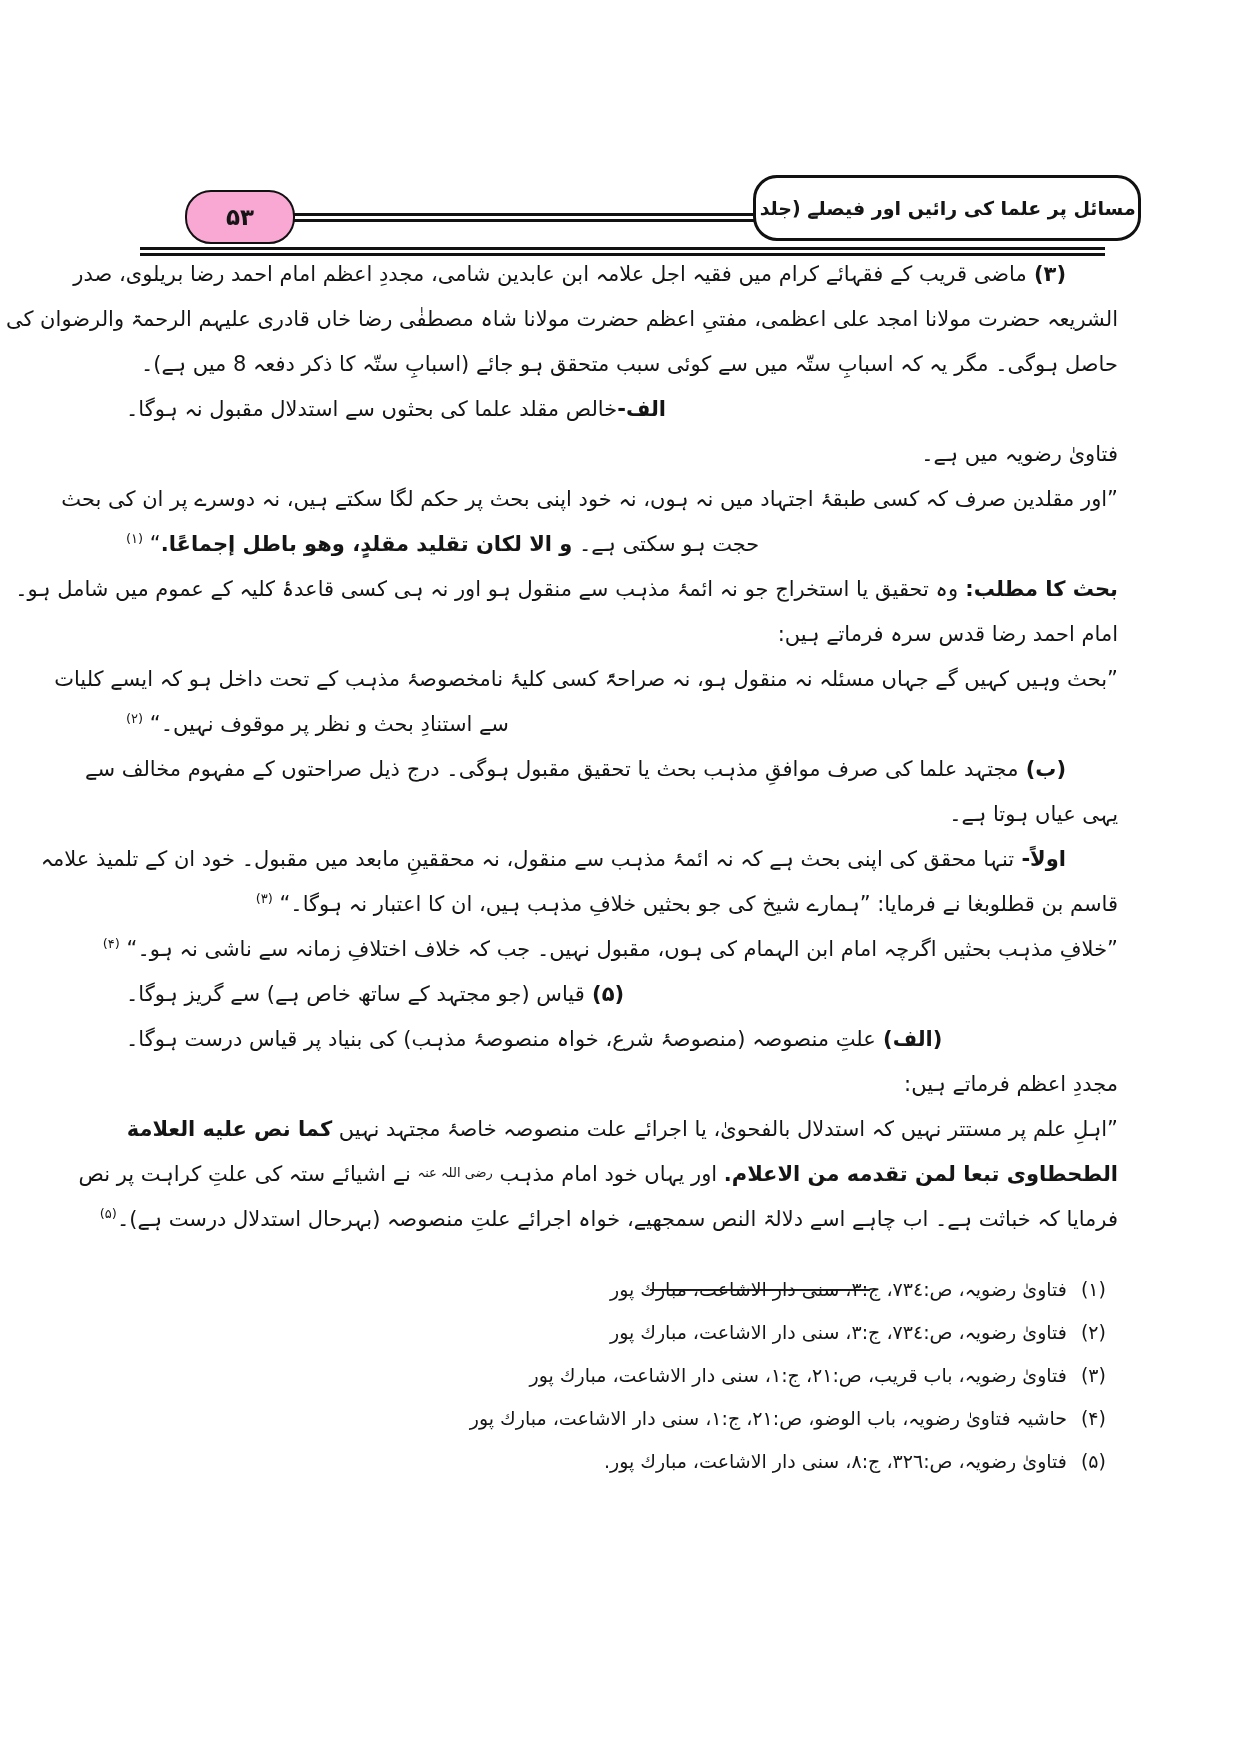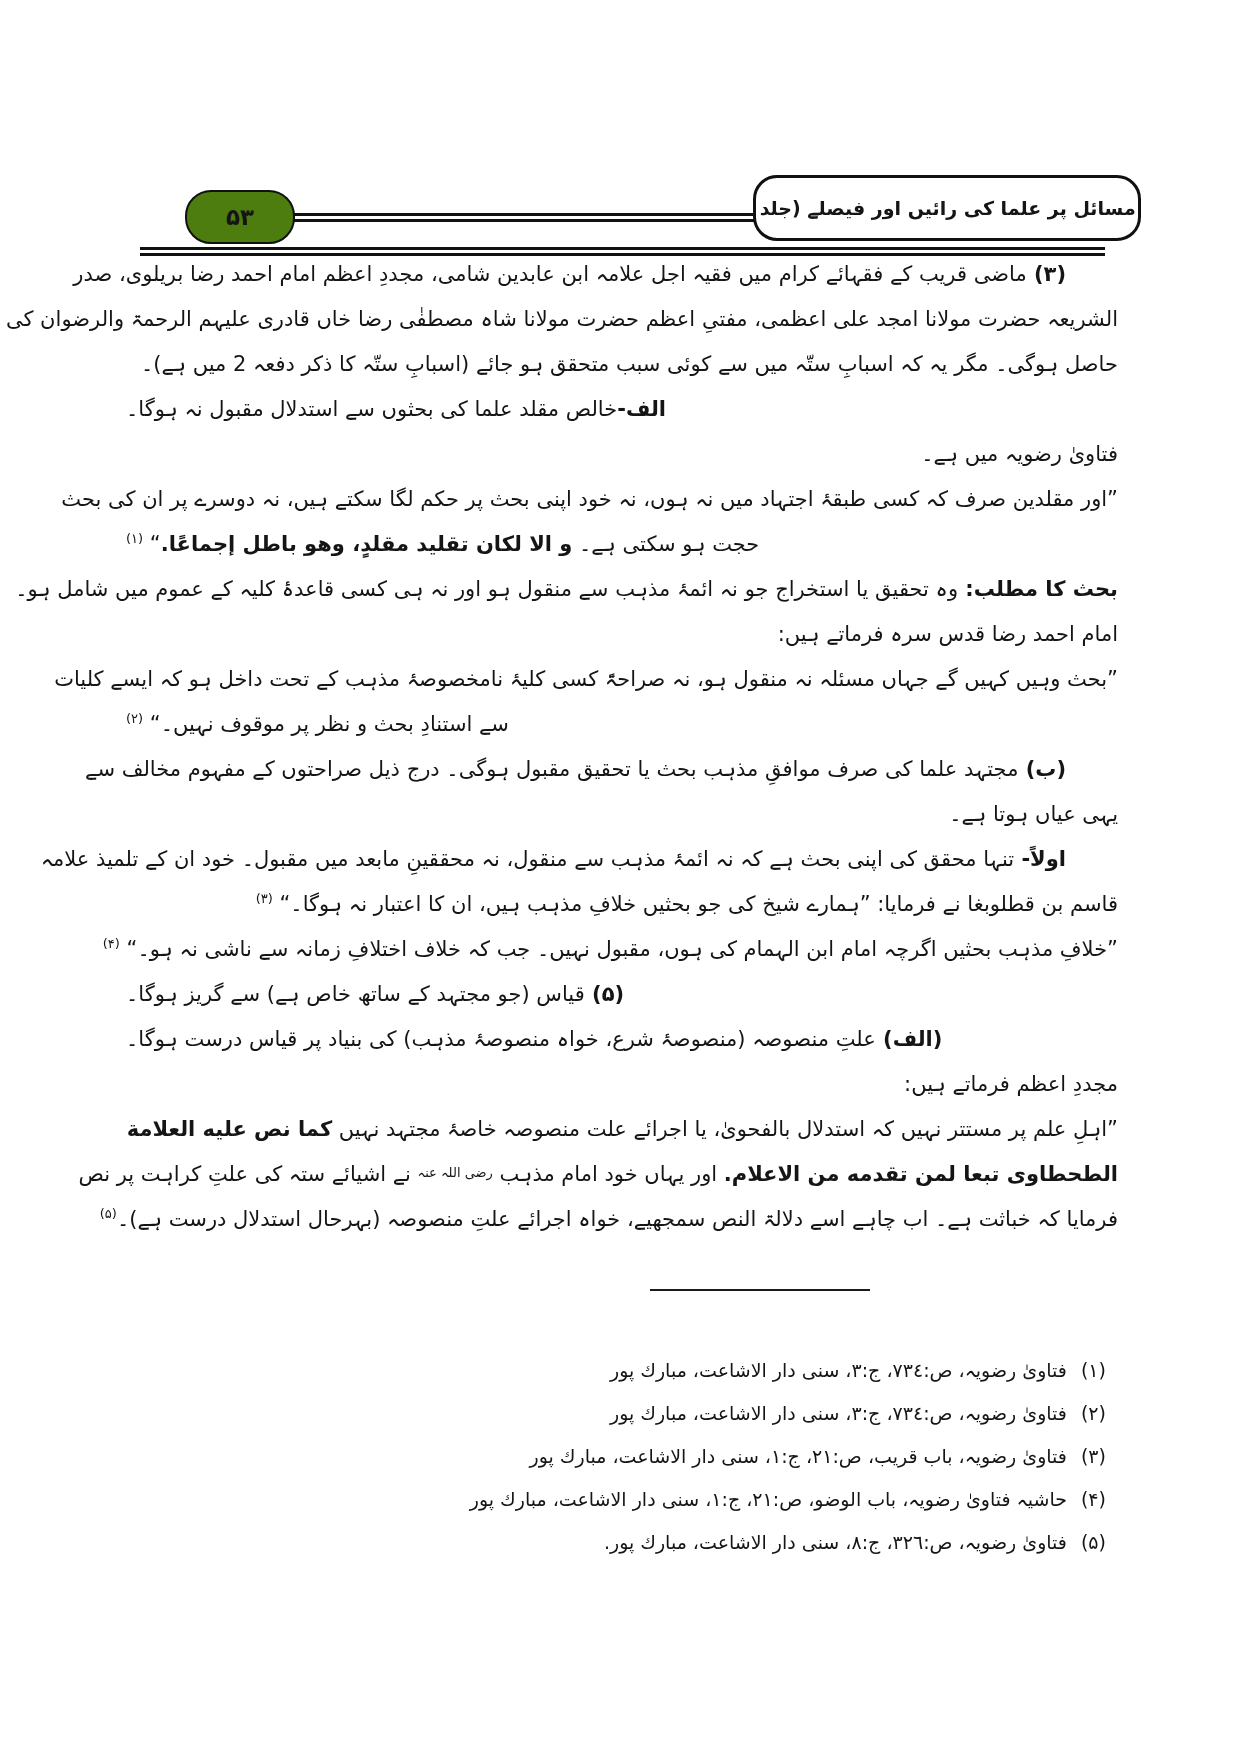--- a/index.html
+++ b/index.html
@@ -3,21 +3,21 @@
 <meta charset="utf-8">
 <style>
   html,body{margin:0;padding:0;}
   body{
     width:1240px;height:1754px;background:#ffffff;position:relative;
     font-family:"DejaVu Sans",sans-serif;color:#151515;overflow:hidden;
   }
   
   .page-number-pill{
     position:absolute;left:185px;top:190px;width:106px;height:50px;
-    border:2.5px solid #111;border-radius:26px;background:#4d7c0f;z-index:3;
+    border:2.5px solid #111;border-radius:26px;background:#f9a8d4;z-index:3;
     display:flex;align-items:center;justify-content:center;
     font-size:23px;font-weight:600;
   }
   .rule-connector{
     position:absolute;left:288px;top:213px;width:470px;height:3px;
     border-top:3px solid #111;border-bottom:3px solid #111;z-index:1;
   }
   .title-cartouche{
     position:absolute;left:753px;top:175px;width:382px;height:60px;
     border:3px solid #111;border-radius:24px;background:#fff;z-index:3;
@@ -42,21 +42,21 @@
   .line .b{font-weight:bold;}
   .line .ar{font-weight:bold;letter-spacing:0.5px;}
   .line sup{font-size:13px;line-height:0;vertical-align:super;}
   .line .seal{font-size:13px;font-weight:normal;display:inline-block;transform:translateY(-4px);}
   
   .footnote-separator{
     position:absolute;left:650px;top:1289px;width:220px;height:0;
     border-top:2.5px solid #1a1a1a;
   }
   .footnotes{
-    position:absolute;left:330px;top:1349px;width:776px;direction:rtl;
+    position:absolute;left:330px;top:1268px;width:776px;direction:rtl;
   }
   .fnote{
     direction:rtl;white-space:nowrap;text-align:right;
     height:43px;line-height:43px;font-size:19px;
   }
   .fnote .fn-num{display:inline-block;margin-left:14px;}
 </style>
 </head>
 <body>
 
@@ -65,21 +65,21 @@
 </div>
 <div class="rule-connector"></div>
 <div class="title-cartouche">
   <span>جدید مسائل پر علما کی رائیں اور فیصلے (جلد دوم)</span>
 </div>
 <div class="rule-full"></div>
 
 <div class="body-text">
     <div class="line indent"><span class="b">(۳) </span><span class="">ماضی قریب کے فقہائے کرام میں فقیہ اجل علامہ ابن عابدین شامی، مجددِ اعظم امام احمد رضا بریلوی، صدر</span></div>
     <div class="line right"><span class="">الشریعہ حضرت مولانا امجد علی اعظمی، مفتیِ اعظم حضرت مولانا شاہ مصطفٰی رضا خاں قادری علیہم الرحمۃ والرضوان کی تحقیق کو ترجیح</span></div>
-    <div class="line right"><span class="">حاصل ہوگی۔ مگر یہ کہ اسبابِ ستّہ میں سے کوئی سبب متحقق ہو جائے (اسبابِ ستّہ کا ذکر دفعہ 2 میں ہے)۔</span></div>
+    <div class="line right"><span class="">حاصل ہوگی۔ مگر یہ کہ اسبابِ ستّہ میں سے کوئی سبب متحقق ہو جائے (اسبابِ ستّہ کا ذکر دفعہ 8 میں ہے)۔</span></div>
     <div class="line center"><span class="b">الف-</span><span class="">خالص مقلد علما کی بحثوں سے استدلال مقبول نہ ہوگا۔</span></div>
     <div class="line right"><span class="">فتاویٰ رضویہ میں ہے۔</span></div>
     <div class="line right"><span class="">”اور مقلدین صرف کہ کسی طبقۂ اجتہاد میں نہ ہوں، نہ خود اپنی بحث پر حکم لگا سکتے ہیں، نہ دوسرے پر ان کی بحث</span></div>
     <div class="line center"><span class="">حجت ہو سکتی ہے۔ </span><span class="ar">و الا لکان تقلید مقلدٍ، وھو باطل إجماعًا.</span><span class="">“ </span><sup class="sup">(۱)</sup></div>
     <div class="line right"><span class="b">بحث کا مطلب: </span><span class="">وہ تحقیق یا استخراج جو نہ ائمۂ مذہب سے منقول ہو اور نہ ہی کسی قاعدۂ کلیہ کے عموم میں شامل ہو۔</span></div>
     <div class="line right"><span class="">امام احمد رضا قدس سرہ فرماتے ہیں:</span></div>
     <div class="line right"><span class="">”بحث وہیں کہیں گے جہاں مسئلہ نہ منقول ہو، نہ صراحۃً کسی کلیۂ نامخصوصۂ مذہب کے تحت داخل ہو کہ ایسے کلیات</span></div>
     <div class="line center"><span class="">سے استنادِ بحث و نظر پر موقوف نہیں۔“ </span><sup class="sup">(۲)</sup></div>
     <div class="line indent"><span class="b">(ب) </span><span class="">مجتہد علما کی صرف موافقِ مذہب بحث یا تحقیق مقبول ہوگی۔ درج ذیل صراحتوں کے مفہوم مخالف سے</span></div>
     <div class="line right"><span class="">یہی عیاں ہوتا ہے۔</span></div>

